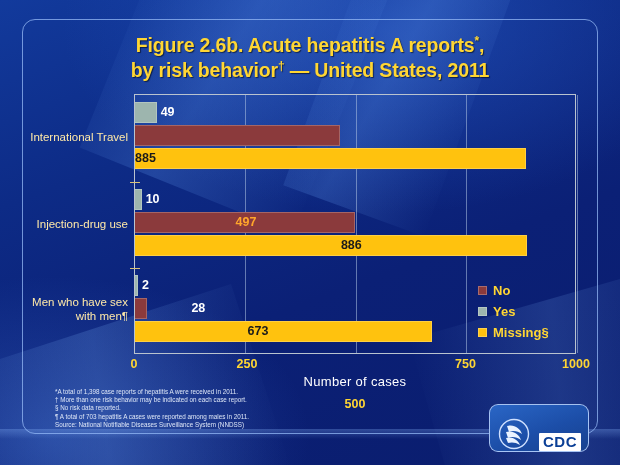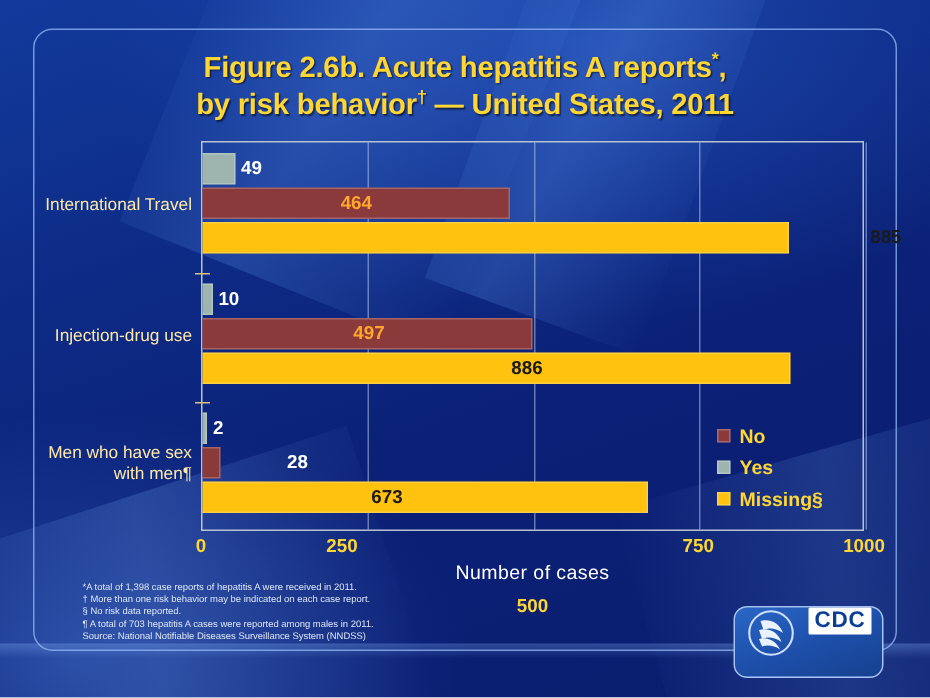--- a/index.html
+++ b/index.html
@@ -171,21 +171,21 @@
 
   
   #logo {
     position: absolute;
     left: 489px; top: 404px;
     width: 100px; height: 48px;
     background: linear-gradient(160deg, #2a66c6 0%, #1c4ea8 55%, #17418f 100%);
     border: 1px solid rgba(190,215,255,0.85);
     border-radius: 9px;
     display: flex;
-    align-items: flex-start;
+    align-items: flex-end;
     justify-content: center;
     gap: 2px;
   }
   #cdc-wordmark {
     background: #ffffff;
     color: #0b3f96;
     font-weight: bold;
     font-size: 15px;
     letter-spacing: 0.5px;
     padding: 1px 4px 2px 4px;
@@ -224,23 +224,22 @@
   <div id="plot">
 
   <div class="gridline" style="left: 110px;"></div>
       <div class="gridline" style="left: 220.5px;"></div>
       <div class="gridline" style="left: 331px;"></div>
       <div class="gridline" style="left: 441.5px;"></div>
       <div class="group g0" style="top: 0px; height: 86.6667px;">
         <div class="bar r0" title="International Travel — Yes: 49" style="width: 21.658px; background: rgb(157, 181, 174);"></div>
         <div class="barlabel r0 outside" style="left: 25.658px;">49</div>
         <div class="bar r1" title="International Travel — No: 464" style="width: 205.088px; background: rgb(139, 58, 60);"></div>
-        <div class="barlabel r1 inside-orange" style="left: 0px; width: 205.088px; text-align: center;">464</div>
         <div class="bar r2" title="International Travel — Missing§: 885" style="width: 391.17px; background: rgb(255, 194, 14);"></div>
-        <div class="barlabel r2 inside" style="left: 0px; width: 466px; text-align: right;">885</div>
+        <div class="barlabel r2 inside" style="left: 0px; width: 466px; text-align: left;">885</div>
       </div>
       <div class="group g1" style="top: 86.6667px; height: 86.6667px;">
         <div class="ytick" style="top: 0px;"></div>
         <div class="bar r0" title="Injection-drug use — Yes: 15" style="width: 6.63px; background: rgb(157, 181, 174);"></div>
         <div class="barlabel r0 outside" style="left: 10.63px;">10</div>
         <div class="bar r1" title="Injection-drug use — No: 497" style="width: 219.674px; background: rgb(139, 58, 60);"></div>
         <div class="barlabel r1 inside-orange" style="left: 0px; width: 222px; text-align: center;">497</div>
         <div class="bar r2" title="Injection-drug use — Missing§: 886" style="width: 391.612px; background: rgb(255, 194, 14);"></div>
         <div class="barlabel r2 inside" style="left: 0px; width: 391.612px; text-align: center; padding-left: 41px;">886</div>
       </div>
@@ -250,21 +249,21 @@
         <div class="barlabel r0 outside" style="left: 7px;">2</div>
         <div class="bar r1" title="Men who have sex with men¶ — No: 28" style="width: 12.376px; background: rgb(139, 58, 60);"></div>
         <div class="barlabel r1 outside" style="left: 16.376px; margin-left: 40px;">28</div>
         <div class="bar r2" title="Men who have sex with men¶ — Missing§: 673" style="width: 297.466px; background: rgb(255, 194, 14);"></div>
         <div class="barlabel r2 inside" style="left: 0px; width: 246px; text-align: center;">673</div>
       </div>
     </div>
 
   <div id="xticks">
       <div class="xtick-label" style="left: 104px;">0</div>
-      <div class="xtick-label" style="left: 198px;">250</div>
+      <div class="xtick-label" style="left: 217px;">250</div>
       <div class="xtick-label" style="left: 325px; margin-top: 40px;">500</div>
       <div class="xtick-label" style="left: 435.5px;">750</div>
       <div class="xtick-label" style="left: 546px;">1000</div>
     </div>
   <div id="xaxis-title">Number of cases</div>
 
   <div id="legend">
     <div class="legend-row">
       <span class="legend-swatch" style="background:#8b3a3c"></span>
       <span class="legend-label">No</span>

